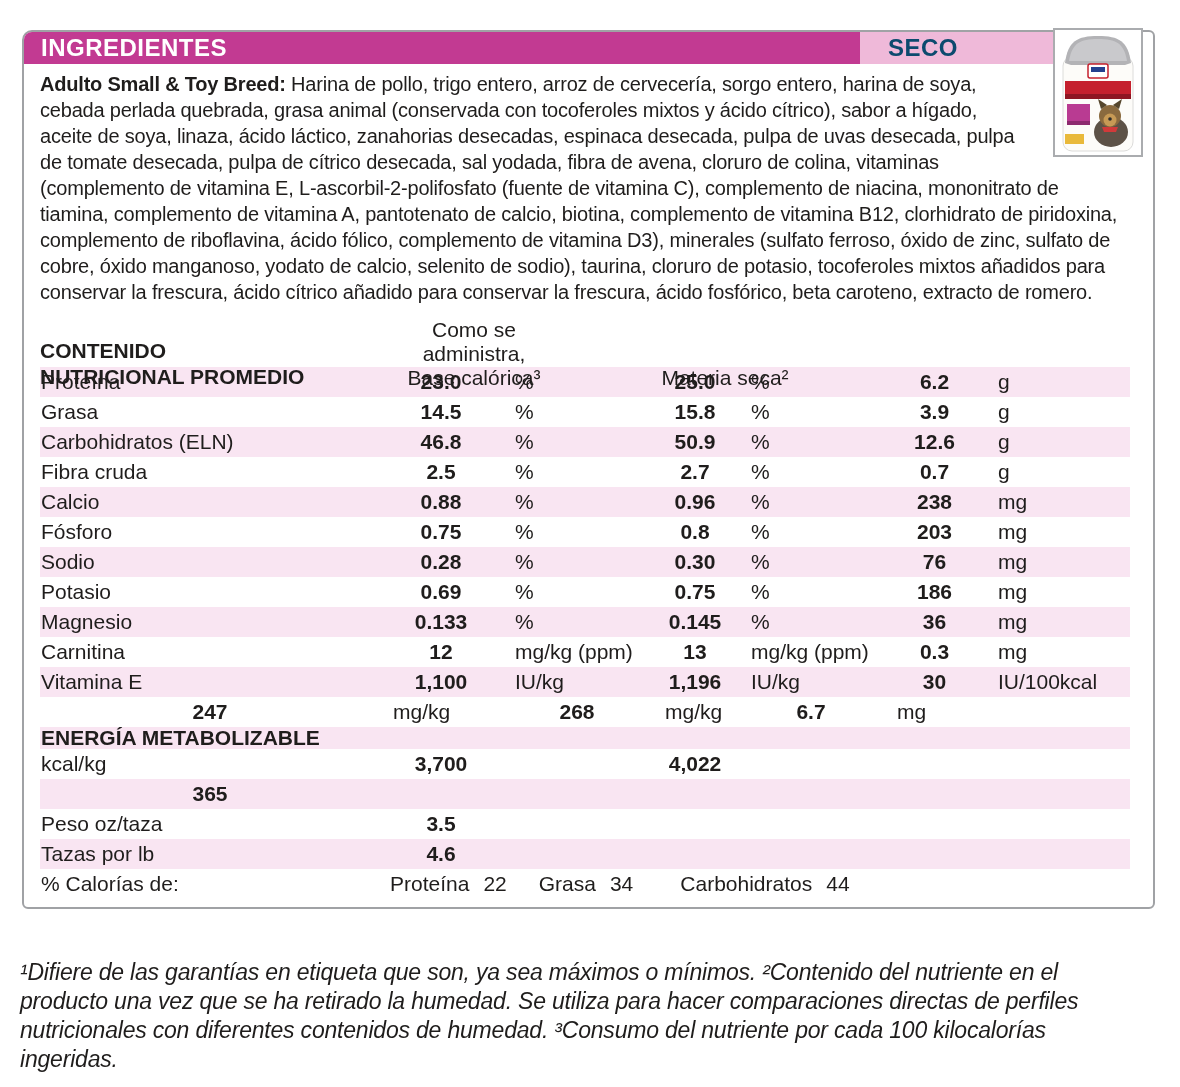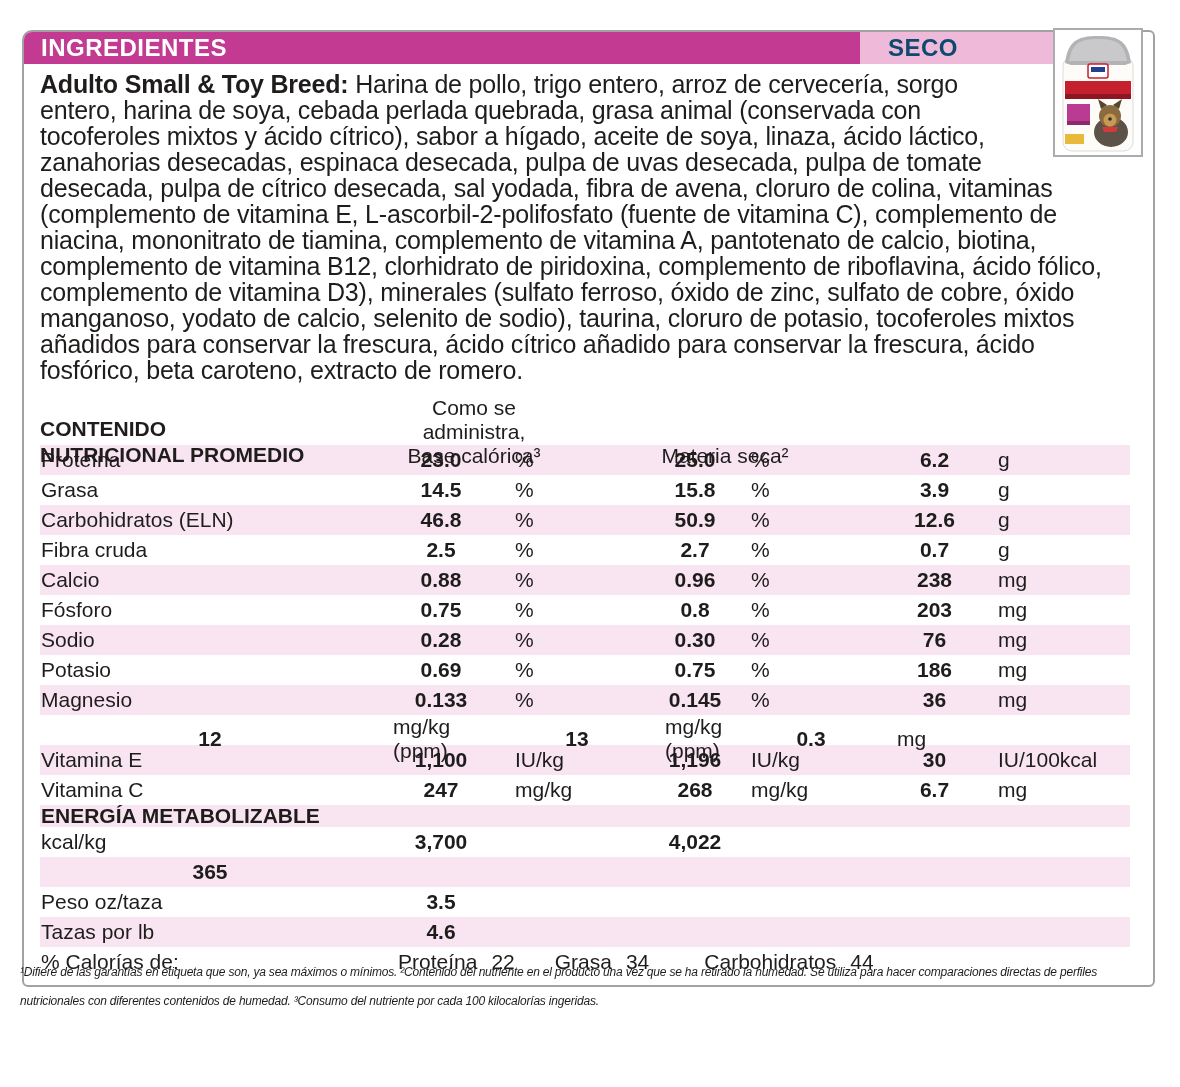--- a/index.html
+++ b/index.html
@@ -42,21 +42,21 @@
     background: #efb9d9;
     color: #0c4a6e;
     font-size: 24px;
     font-weight: bold;
     line-height: 32px;
     padding-left: 28px;
     letter-spacing: 0.5px;
   }
   .ingredients {
     margin: 7px 23px 0 16px;
-    font-size: 25px;
+    font-size: 20px;
     line-height: 26px;
     letter-spacing: -0.2px;
     text-align: left;
   }
   .img-spacer {
     float: right;
     width: 96px;
     height: 86px;
   }
   .ingredients b { font-weight: bold; }
@@ -91,42 +91,41 @@
     background: #f9e5f2;
     display: flex;
     align-items: center;
     font-weight: bold;
     padding-left: 1px;
   }
   .cal-row {
     height: 30px;
     display: flex;
     align-items: center;
-    gap: 8px;
   }
   .cal-row .cal-label { width: 340px; padding-left: 1px; }
   .cal-group { display: inline-flex; gap: 14px; }
   .cal-g1 { margin-left: 10px; }
   .cal-g2 { margin-left: 32px; }
   .cal-g3 { margin-left: 47px; }
 
   .product-thumb {
     position: absolute;
     left: 1053px; top: 28px;
     width: 90px; height: 129px;
     background: #ffffff;
     border: 2px solid #aaacaf;
     display: flex; align-items: center; justify-content: center;
   }
   .footnotes {
     position: absolute;
     left: 20px; top: 958px;
     width: 1122px;
     font-style: italic;
-    font-size: 12px;
+    font-size: 23px;
     line-height: 29px;
     letter-spacing: -0.2px;
   }
 </style>
 </head>
 <body>
 
 <div class="main-box">
 
   <div class="header-bar">
@@ -227,38 +226,38 @@
     <div class="trow pink">
       <div class="label">Magnesio</div>
       <div class="val">0.133</div>
       <div class="unit">%</div>
       <div class="val">0.145</div>
       <div class="unit">%</div>
       <div class="val">36</div>
       <div class="unit">mg</div>
     </div>
     <div class="trow">
+      <div class="label">Carnitina</div>
       <div class="val">12</div>
       <div class="unit">mg/kg (ppm)</div>
       <div class="val">13</div>
       <div class="unit">mg/kg (ppm)</div>
       <div class="val">0.3</div>
       <div class="unit">mg</div>
     </div>
     <div class="trow pink">
       <div class="label">Vitamina E</div>
       <div class="val">1,100</div>
       <div class="unit">IU/kg</div>
       <div class="val">1,196</div>
       <div class="unit">IU/kg</div>
       <div class="val">30</div>
       <div class="unit">IU/100kcal</div>
     </div>
     <div class="trow">
-      <div class="label">Vitamina C</div>
       <div class="val">247</div>
       <div class="unit">mg/kg</div>
       <div class="val">268</div>
       <div class="unit">mg/kg</div>
       <div class="val">6.7</div>
       <div class="unit">mg</div>
     </div>
 
     <div class="energy-title-row">ENERGÍA METABOLIZABLE</div>
 

